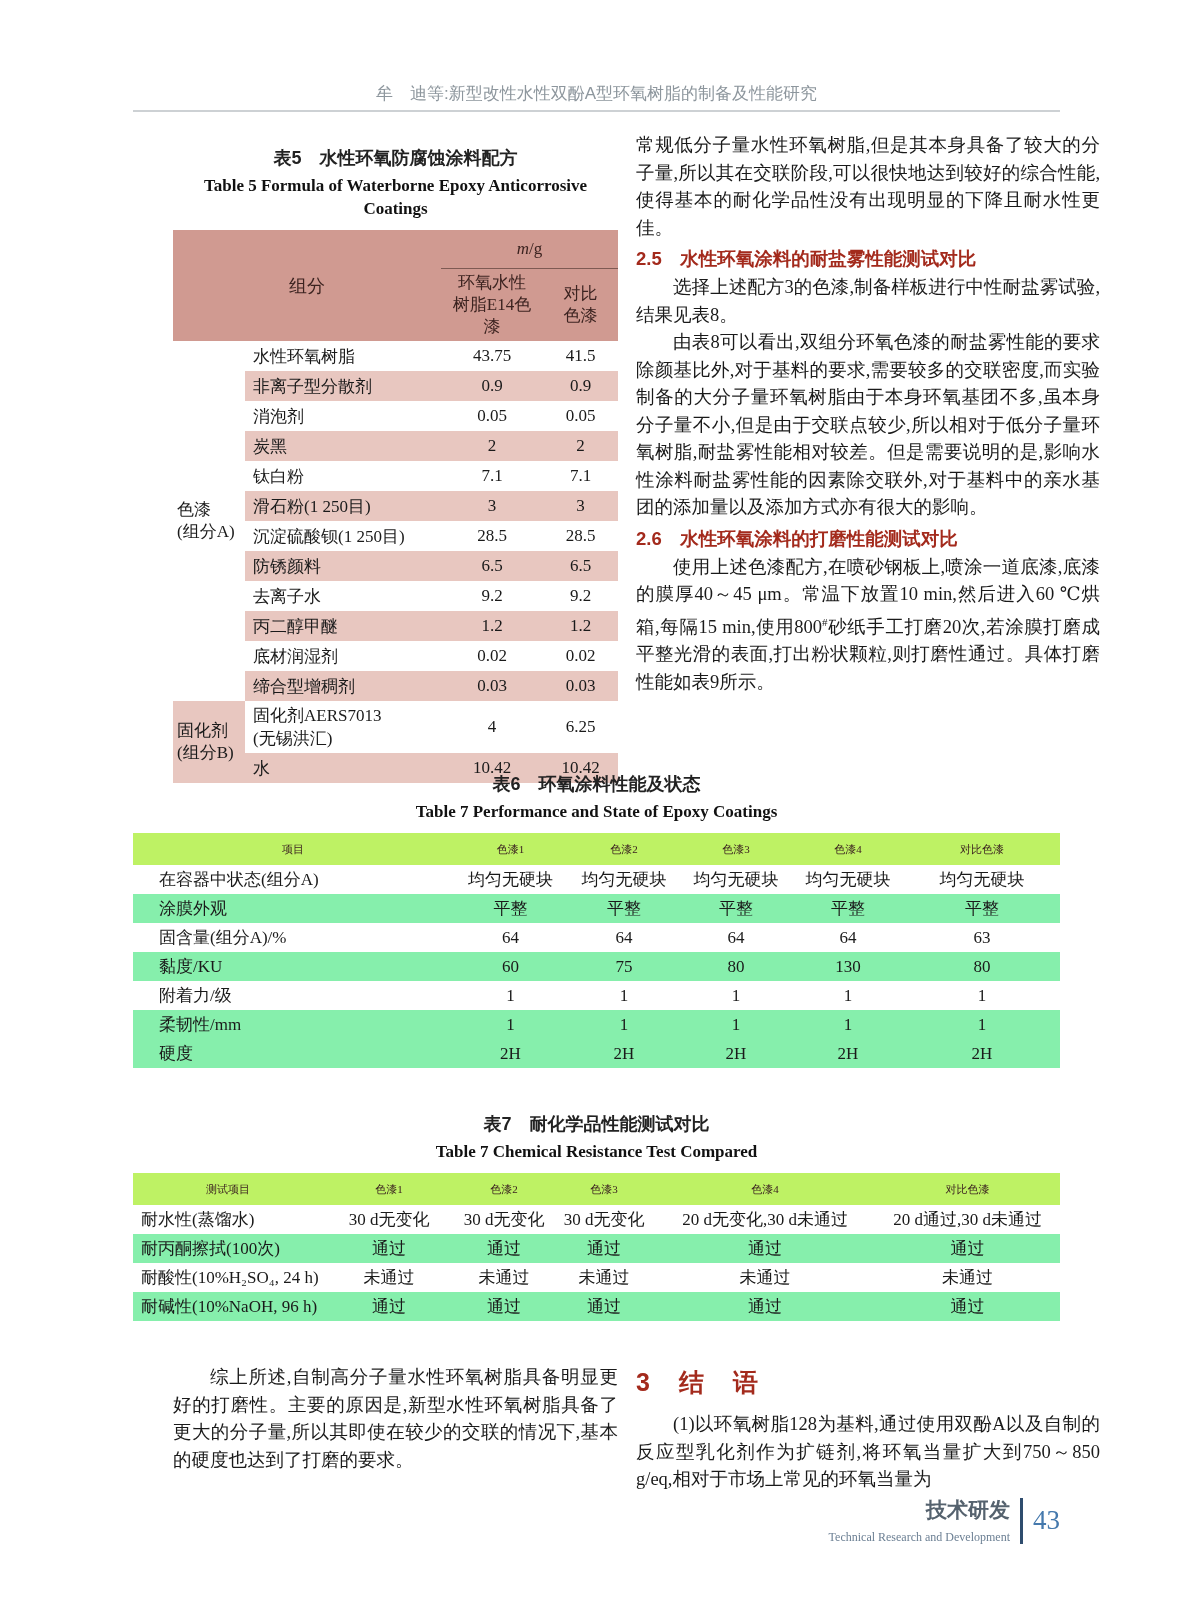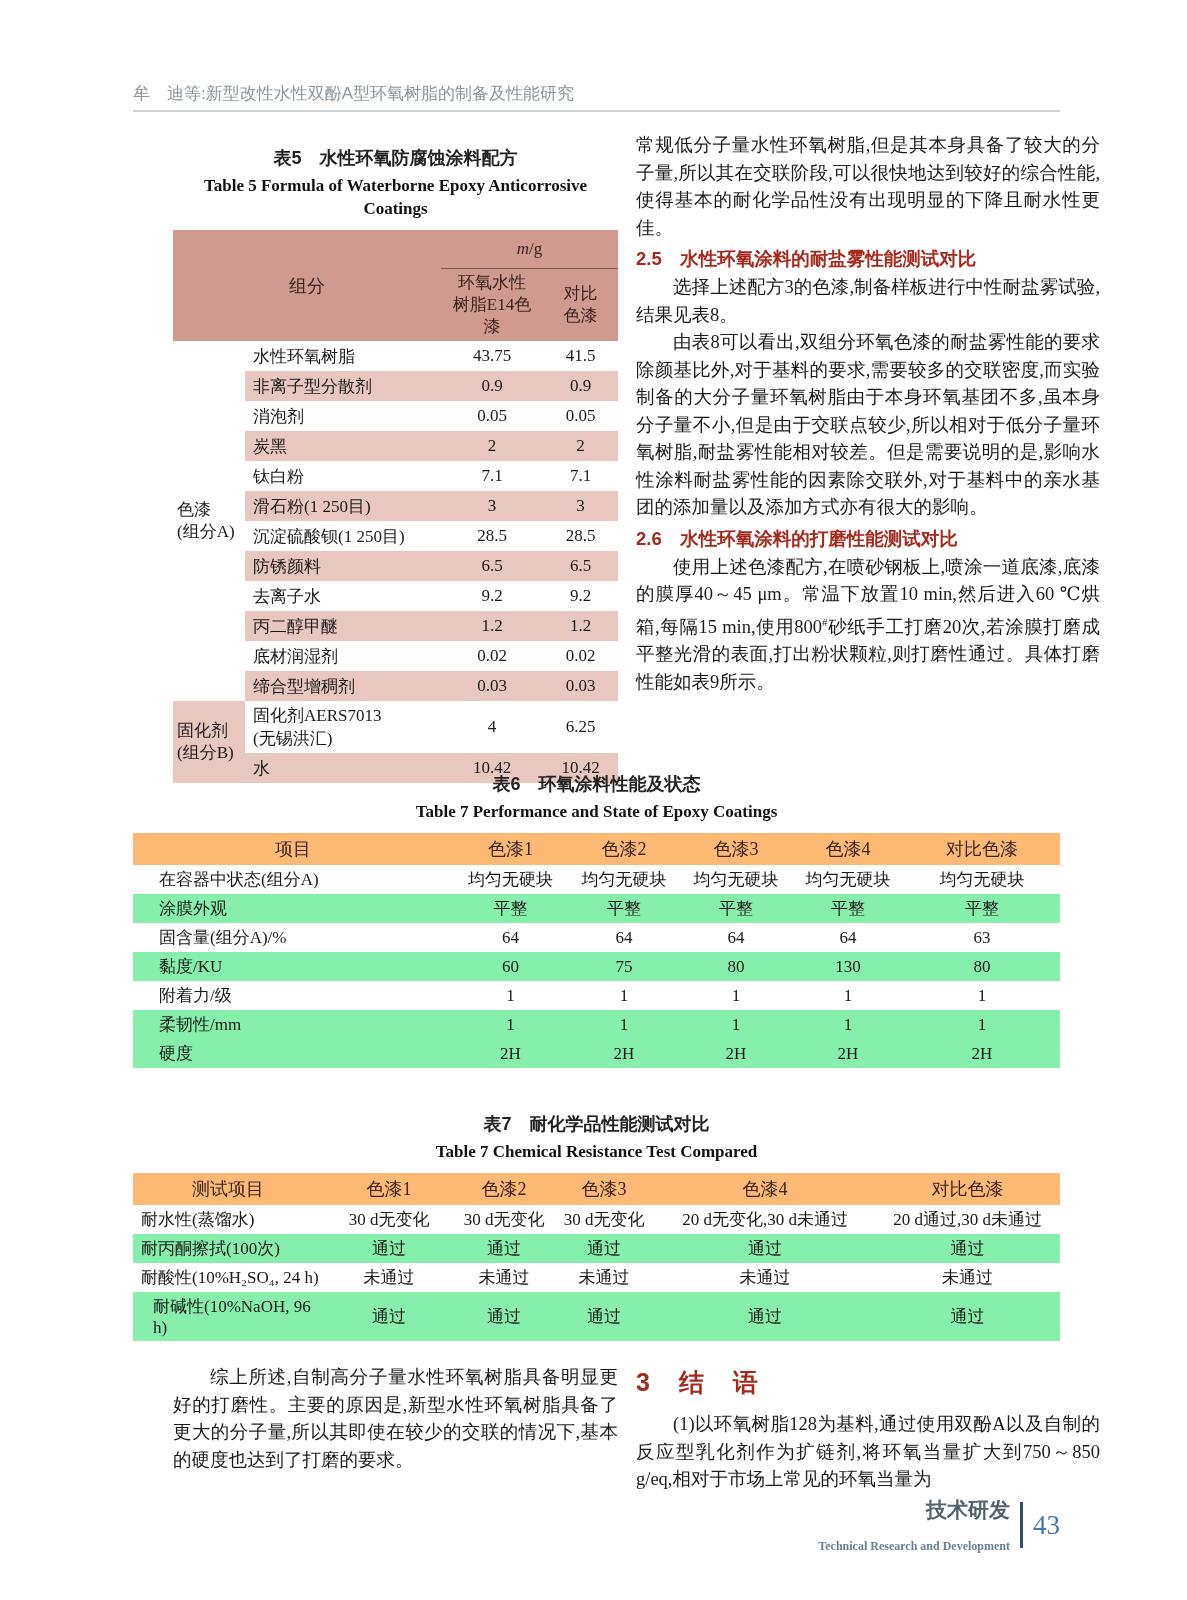--- a/index.html
+++ b/index.html
@@ -3,21 +3,21 @@
 <meta charset="utf-8">
 <style>
   html,body { margin:0; padding:0; background:#ffffff; }
   .page {
     position:relative; width:1187px; height:1600px; background:#ffffff;
     font-family:"Liberation Serif","DejaVu Serif",serif; color:#1a1a1a;
     overflow:hidden;
   }
   .running-head {
     position:absolute; left:133px; top:82px; width:927px;
-    text-align:left; font-size:17px; color:#8d969d;
+    text-align:center; font-size:17px; color:#8d969d;
     font-family:"Liberation Sans","DejaVu Sans",sans-serif;
   }
   .head-rule {
     position:absolute; left:133px; top:110px; width:927px; height:2px;
     background:#cdd1d4;
   }
   .top-region {
     position:absolute; left:133px; top:132px; width:927px;
     display:flex; gap:18px;
   }
@@ -44,21 +44,21 @@
   .t5 .th-sub { height:48px; line-height:22px; }
   .t5 td { height:24px; }
   .t5 tr.stripe td { background:#e8c7c0; }
   .t5 td.gcell { background:#ffffff; text-align:left; line-height:22px; }
   .t5 td.gcell.gB { background:#e8c7c0; }
   .t5 td.iname { text-align:left; padding-left:8px; }
   .t5 td.val { text-align:center; }
   .t5 .th-zu { font-size:18px; }
 
   
-  .wtbl th { background:#fdba74; color:#3c2320; height:26px; font-size:18px; }
+  .wtbl th { background:#bef264; color:#3c2320; height:26px; font-size:11px; }
   .wtbl td { height:23px; text-align:center; font-size:17px; }
   .wtbl td.rowlabel { text-align:left; padding-left:26px; }
   .wtbl tr.stripe td { background:#86efac;font-family:Liberation Serif, serif; }
 
   .t6-block { position:absolute; left:133px; top:758px; width:927px; }
   .t7-block { position:absolute; left:133px; top:1098px; width:927px; }
 
   
   .para {
     font-size:18.5px; line-height:27.5px; text-align:justify; margin:0;
@@ -84,21 +84,21 @@
   .footer {
     position:absolute; right:127px; top:1496px;
     display:flex; align-items:center; gap:10px;
   }
   .footer .labels { text-align:right; }
   .footer .zh {
     font-family:"Liberation Sans","DejaVu Sans",sans-serif;
     font-weight:bold; font-size:21px; color:#55626e; display:block;
   }
   .footer .en {
-    font-size:12px; color:#6b7f93; display:block; margin-top:15px;font-weight:bold;
+    font-size:12px; color:#6b7f93; display:block; margin-top:6px;
   }
   .footer .vbar { width:3px; height:46px; background:#2f4d6e; }
   .footer .pageno {
     font-size:27px; color:#4579ad; font-family:"Liberation Serif","DejaVu Serif",serif;
   }
   .unit-m { font-style:italic; }
 </style>
 </head>
 <body>
 
@@ -348,21 +348,21 @@
       </tr>
       <tr>
         <td class="rowlabel" style="padding-left:8px">耐酸性(10%H₂SO₄, 24 h)</td>
         <td>未通过</td>
         <td>未通过</td>
         <td>未通过</td>
         <td>未通过</td>
         <td>未通过</td>
       </tr>
       <tr class="stripe">
-        <td class="rowlabel" style="padding-left:20px">耐碱性(10%NaOH, 96 h)</td>
+        <td class="rowlabel" style="padding-left:8px">耐碱性(10%NaOH, 96 h)</td>
         <td>通过</td>
         <td>通过</td>
         <td>通过</td>
         <td>通过</td>
         <td>通过</td>
       </tr>
     </tbody>
       </table>
   </div>
 

